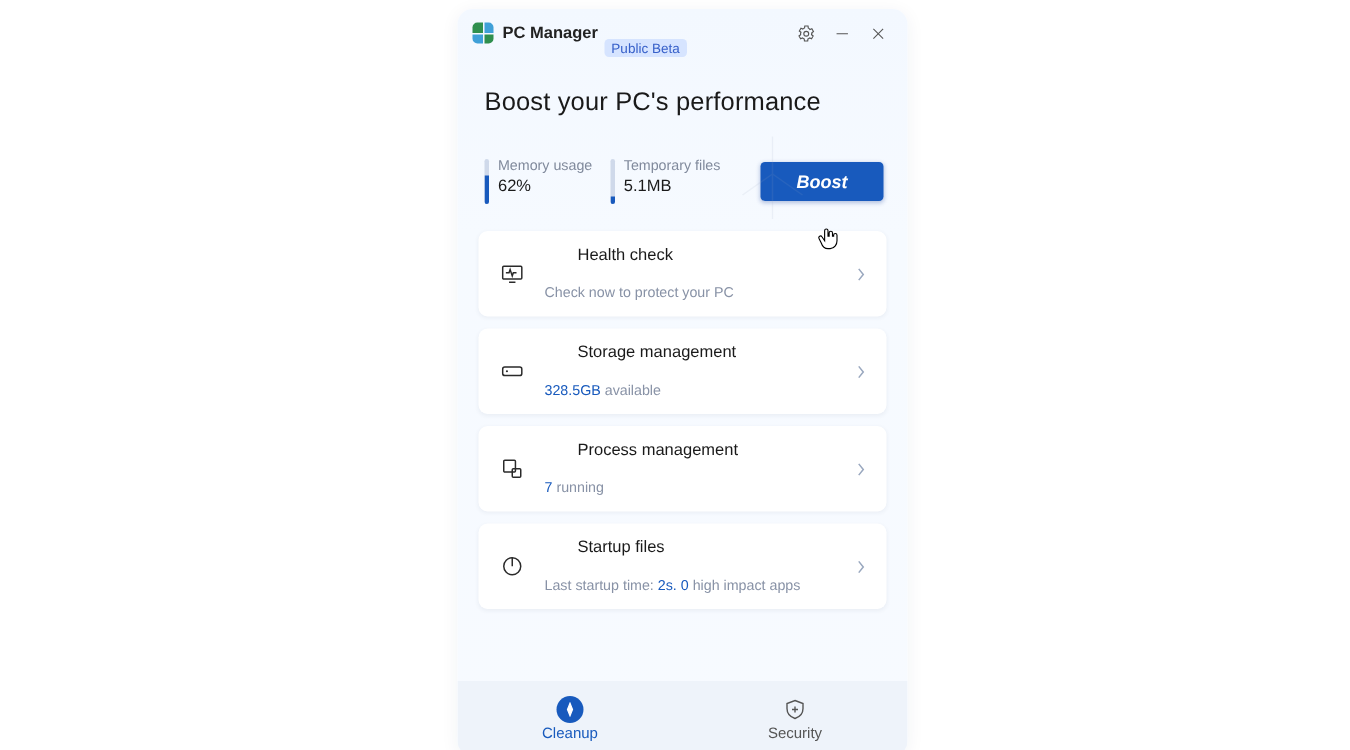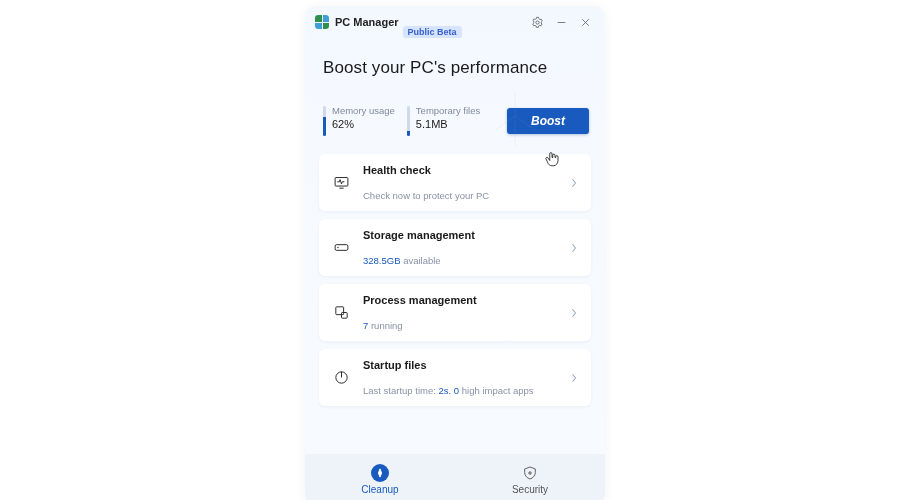--- a/index.html
+++ b/index.html
@@ -24,21 +24,21 @@
   .logo {
     width: 14px; height: 14px; display: grid; grid-template-columns: 1fr 1fr; grid-template-rows: 1fr 1fr; gap: 1px; margin-right: 6px;
   }
   .logo .p1 { background: #2f8f4e; border-top-left-radius: 50%; }
   .logo .p2 { background: #3fa0d8; border-top-right-radius: 50%; }
   .logo .p3 { background: #3fa0d8; border-bottom-left-radius: 50%; }
   .logo .p4 { background: #2f8f4e; border-bottom-right-radius: 50%; }
   .app-title { font-weight: 600; font-size: 11px; color: #222; }
   .badge {
     margin-left: 4px; font-size: 9px; background: #d6e4ff; color: #3760c9;
-    border-radius: 3px; padding: 1px 5px; font-weight: 700; margin-top: 20px;
+    border-radius: 3px; padding: 1px 5px; font-weight: 400; margin-top: 20px;
   }
   .titlebar-spacer { flex: 1; }
   .tb-btn { width: 24px; height: 24px; display: flex; align-items: center; justify-content: center; color: #555; cursor: pointer; }
   .tb-btn svg { width: 13px; height: 13px; stroke: #555; fill: none; stroke-width: 1.4; }
 
   
   .header { padding: 20px 16px 10px 18px; }
   .headline { font-size: 17px; font-weight: 400; color: #1a1a1a; letter-spacing: .1px; }
 
   
@@ -74,21 +74,21 @@
   
   .cards { padding: 4px 14px 0 14px; display: flex; flex-direction: column; gap: 8px; }
   .card {
     background: #fff; border-radius: 6px; box-shadow: 0 1px 3px rgba(30,50,90,0.06);
     padding: 10px 10px 10px 12px; display: flex; align-items: center; gap: 12px;
     cursor: pointer;
   }
   .card .card-icon { width: 20px; height: 20px; display: flex; align-items: center; justify-content: center; }
   .card .card-icon svg { width: 17px; height: 17px; stroke: #2a2a2a; fill: none; stroke-width: 1.4; }
   .card-body { flex: 1; min-width: 0; }
-  .card-title { font-size: 11px; color: #1a1a1a; font-weight: 700; }
+  .card-title { font-size: 11px; color: #1a1a1a; font-weight: 400; margin-left: 22px; }
   .card-sub { font-size: 9.5px; color: #8892a6; margin-top: 14px; }
   .card-sub .accent { color: #185abd; }
   .card .chevron { width: 14px; height: 14px; display:flex; align-items:center; justify-content:center; color:#9aa; }
   .card .chevron svg { width: 6px; height: 10px; stroke:#9aa8bf; fill:none; stroke-width:1.4; }
 
   
   .bottomnav {
     margin-top: auto; height: 50px; background: #eef3fa;
     display: flex;
   }

